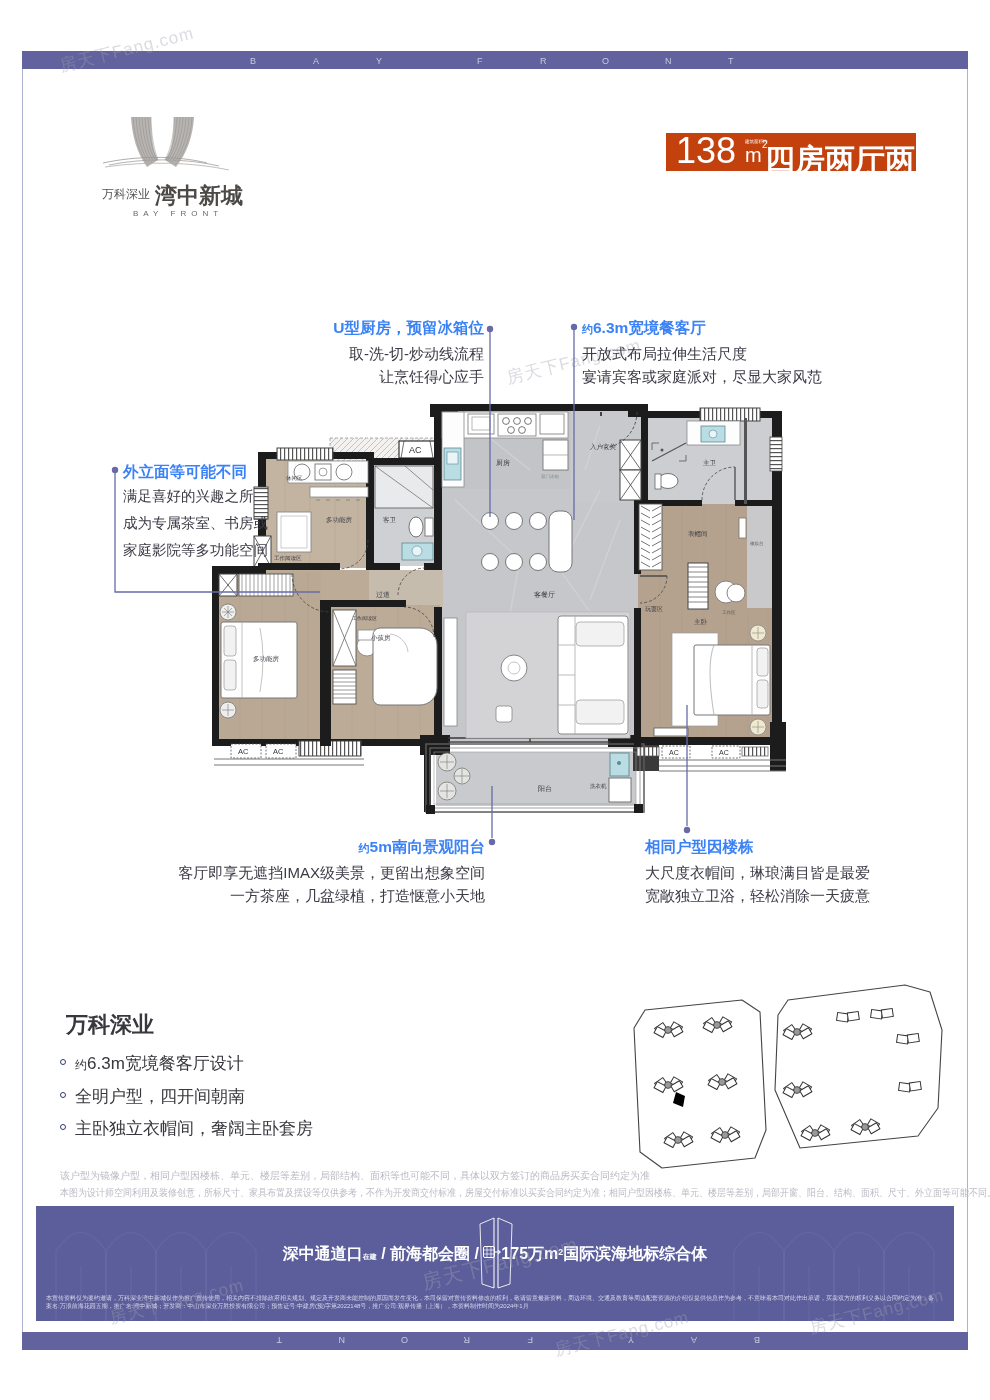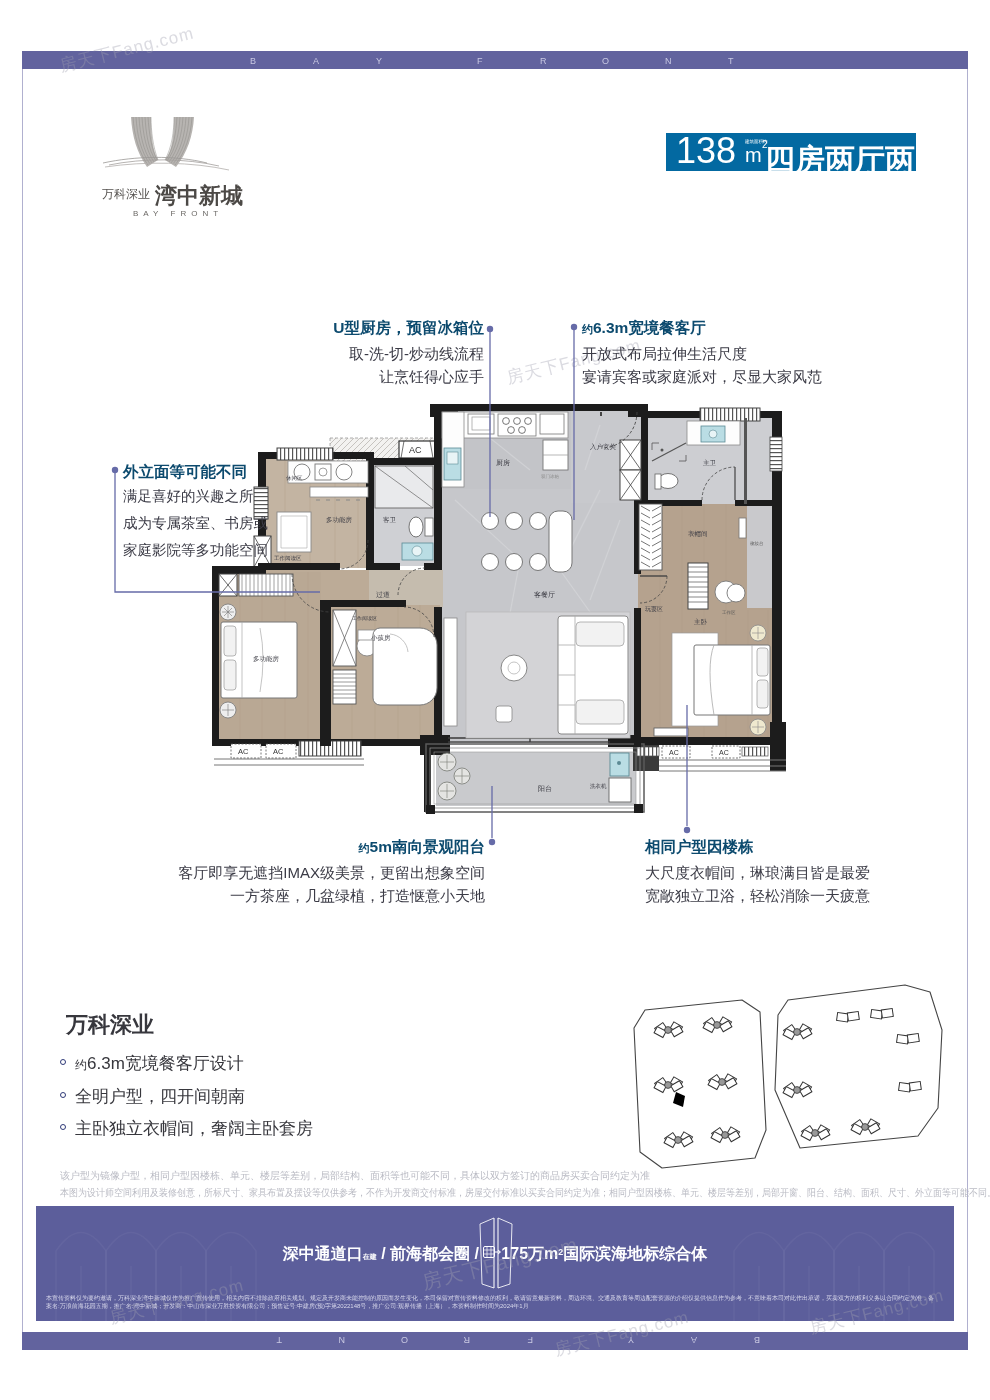--- a/index.html
+++ b/index.html
@@ -1,19 +1,19 @@
 <!DOCTYPE html>
 <html><head>
 <meta charset="utf-8">
 <style>
   html,body{margin:0;padding:0;}
   body{width:990px;height:1400px;position:relative;background:#fff;
        font-family:"Liberation Sans",sans-serif;overflow:hidden;}
   .abs{position:absolute;}
-  .purple{color:#0c4a6e;}
+  .purple{color:#3b82f6;}
   .wm{position:absolute;color:rgba(160,160,175,.38);font-size:17px;
       transform:rotate(-14deg);white-space:nowrap;letter-spacing:1px;}
 </style>
 </head>
 <body>
 
 <div class="abs" style="left:22px;top:51px;width:946px;height:18px;background:#62639e;color:#c8c8e2;font-size:9px;letter-spacing:0;">
   <span class="abs" style="left:228px;top:5px;">B</span>
   <span class="abs" style="left:291px;top:5px;">A</span>
   <span class="abs" style="left:354px;top:5px;">Y</span>
@@ -66,21 +66,21 @@
       <path d="M14,55 C48,48 90,48 124,56" stroke="#a3a09d"></path>
       <path d="M10,57 C50,51 98,52 134,60" stroke="#b2afac"></path>
     </g>
 
     <text x="7" y="88" font-size="12" fill="#55524f">万科深业</text>
     <text x="60" y="93" font-size="22" fill="#4c4946" style="font-weight:bold;">湾中新城</text>
     <text x="38" y="106" font-size="8" fill="#6b6865" letter-spacing="5">BAY FRONT</text>
   </svg>
 </div>
 
-<div class="abs" style="left:666px;top:133px;width:250px;height:38px;background:#0369a1;color:#fff;">
+<div class="abs" style="left:666px;top:133px;width:250px;height:38px;background:#c2410c;color:#fff;">
   <span class="abs" style="left:10px;top:-3px;font-size:36px;">138</span>
   <span class="abs" style="left:79px;top:11px;font-size:20px;">m</span>
   <span class="abs" style="left:79px;top:6px;font-size:4.5px;">建筑面积约</span>
   <span class="abs" style="left:96px;top:6px;font-size:10px;">2</span>
   <span class="abs" style="left:99px;top:7px;font-size:30px;font-weight:bold;letter-spacing:0;">四房两厅两卫</span>
 </div>
 
 <div class="abs" style="left:0;top:300px;">
 <svg width="990" height="630" viewBox="0 300 990 630" id="plan">
 <defs>

